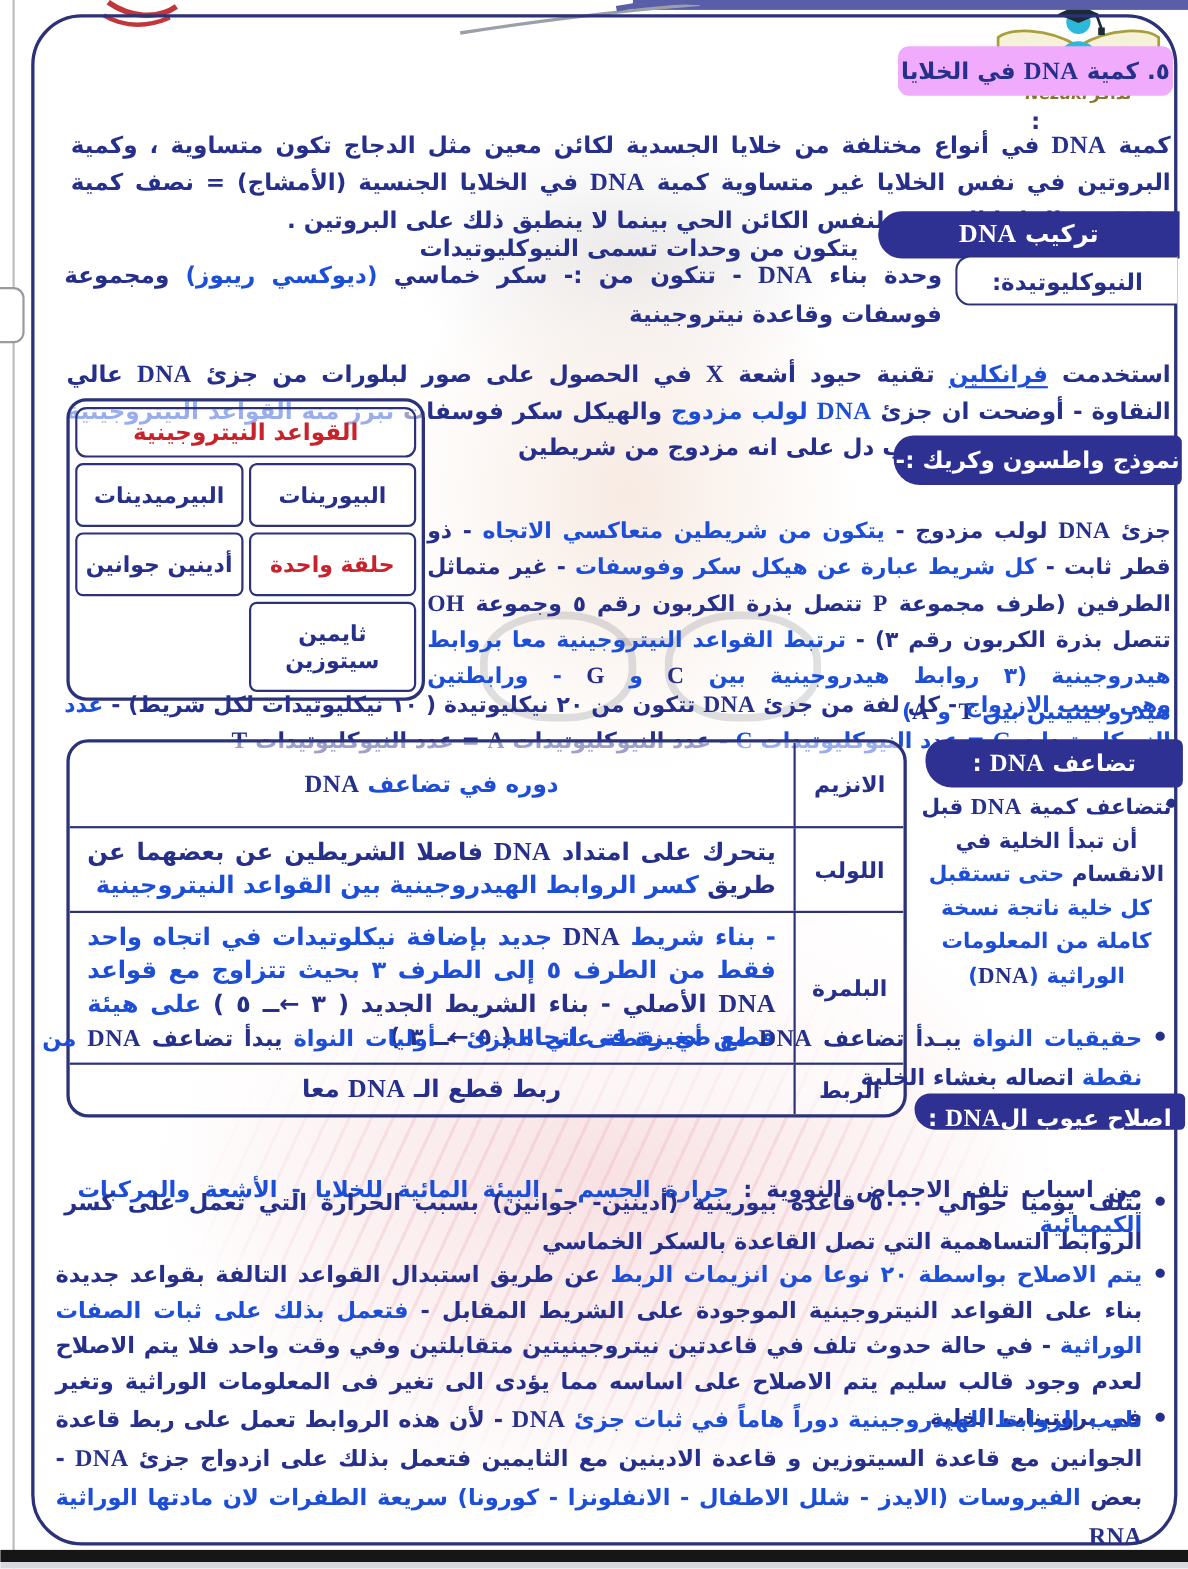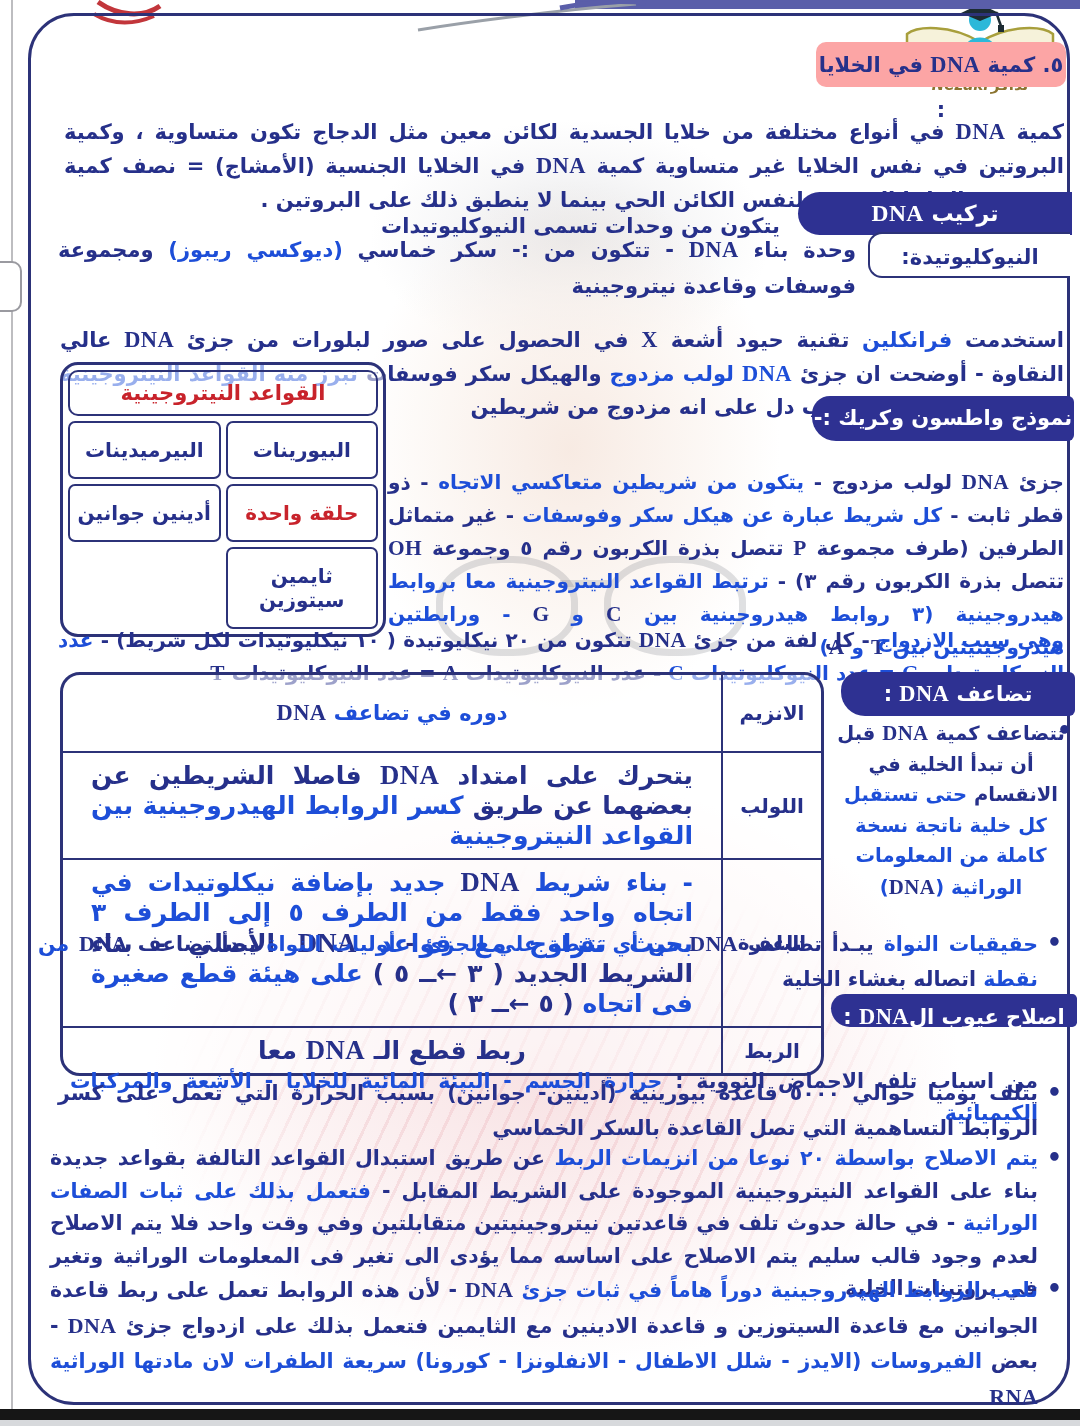--- a/index.html
+++ b/index.html
@@ -27,24 +27,24 @@
   .wm-bridge{left:560px;top:580px;width:48px;height:7px;background:rgba(110,115,125,.20);}
   .wm-shirt{left:140px;top:770px;width:820px;height:600px;border-radius:45%;
     background:radial-gradient(closest-side,rgba(247,222,224,.9),rgba(250,233,234,.55) 60%,transparent);}
   .wm-stripes{left:170px;top:860px;width:760px;height:480px;border-radius:45%;
     background:repeating-linear-gradient(115deg,rgba(228,148,158,.20) 0 3px,transparent 3px 18px);
     -webkit-mask-image:radial-gradient(closest-side,#000 55%,transparent);mask-image:radial-gradient(closest-side,#000 55%,transparent);}
   
   .blk{position:absolute;z-index:2;}
   .sb{color:#26308a}.sr{color:#1d4ed8}.sw{color:#ffffff}
   .sl{font-family:"Liberation Serif","DejaVu Serif",serif;font-weight:700;font-size:1.07em;letter-spacing:.4px;}
-  .su{text-decoration-thickness:2px;text-underline-offset:4px;}
+  .su{text-decoration:underline;text-decoration-thickness:2px;text-underline-offset:4px;}
   .par{text-align:justify;color:#26308a;}
   .hdr{background:#2e3192;color:#fff;text-align:center;box-sizing:border-box;}
-  .amount-title{right:14px;top:42px;width:250px;height:45px;line-height:45px;background:#fca5a5;
+  .amount-title{right:14px;top:42px;width:250px;height:45px;line-height:45px;background:#f0abfc;
                 border-radius:10px;text-align:center;font-size:21px;}
   .intro{right:16px;top:94px;width:1000px;font-size:21px;line-height:34px;}
   .tarkib-pill{right:8px;top:192px;width:274px;height:43px;line-height:43px;font-size:22px;
                border-radius:22px 0 0 22px;}
   .tarkib-text{right:300px;top:214px;font-size:21px;}
   .nuc-row{right:10px;top:232px;width:1012px;font-size:21px;line-height:36px;}
   .nuc-label{float:right;width:202px;height:46px;line-height:46px;border:2.5px solid #2c3278;
              border-radius:14px 0 0 14px;border-right:none;text-align:center;color:#26308a;
              font-size:21px;margin-left:12px;box-sizing:border-box;background:#fff;}
   .franklin{right:16px;top:302px;width:1004px;font-size:21px;line-height:33px;}
@@ -61,22 +61,22 @@
   .watson-main{right:16px;top:446px;width:676px;font-size:20px;line-height:33px;}
   .watson-cont{right:16px;top:604px;width:1006px;font-size:20px;line-height:33px;}
   
   .enz{left:60px;top:672px;width:764px;border:3px solid #2c3278;border-radius:20px;overflow:hidden;
        box-sizing:border-box;background:rgba(255,255,255,.55);}
   .enz-row{display:grid;grid-template-columns:98px 1fr;border-top:2.5px solid #2c3278;}
   .enz-row:first-child{border-top:none;}
   .enz-name{border-left:none;color:#26308a;font-size:20px;display:flex;align-items:center;
             justify-content:center;padding:4px;}
   
-  .enz-row .role{border-left:none;border-right:2.5px solid #2c3278;font-size:25px;line-height:30px;
-                 padding:7px 28px;text-align:justify;}
+  .enz-row .role{border-left:none;border-right:2.5px solid #2c3278;font-size:22px;line-height:30px;
+                 padding:7px 16px;text-align:justify;}
   .enz-head .role{text-align:center;font-size:21px;padding:23px 4px;color:#c8232b;}
   .role.center{text-align:center;}
   
   .dup-hdr{right:5px;top:672px;width:234px;height:44px;line-height:44px;font-size:21px;
            border-radius:18px 6px 6px 24px;}
   .dup-bullet{right:14px;top:718px;width:230px;text-align:center;font-size:19.5px;line-height:30.5px;}
   .dot{position:absolute;color:#26308a;font-size:24px;}
   .nuclei{right:42px;top:926px;width:1000px;font-size:20.5px;line-height:35px;}
   .repair-hdr{right:3px;top:994px;width:246px;height:33px;line-height:45px;font-size:21px;
               border-radius:18px 6px 6px 24px;}

